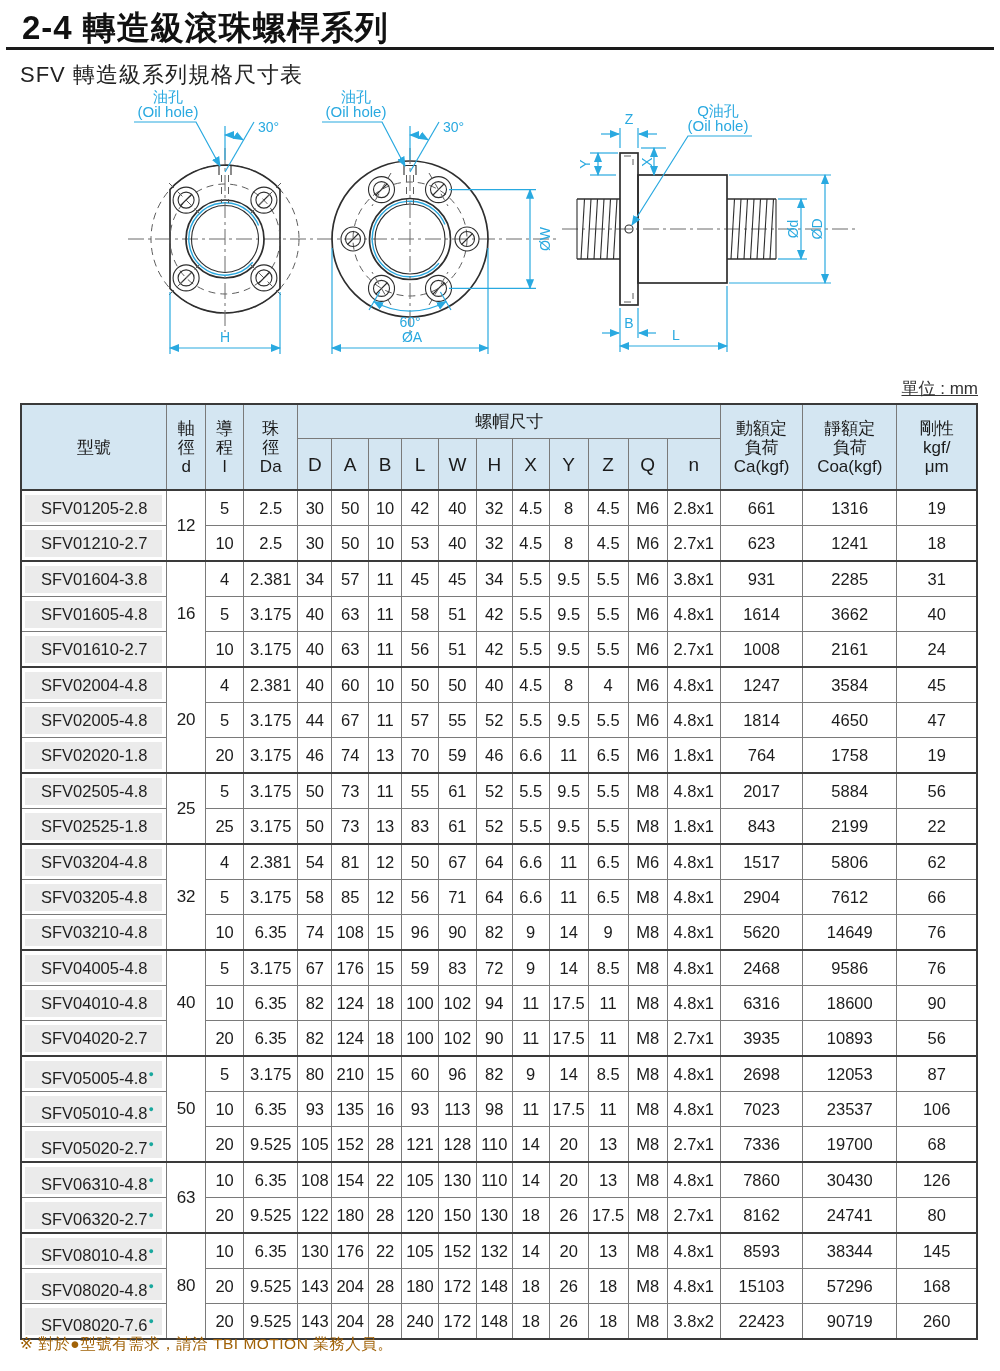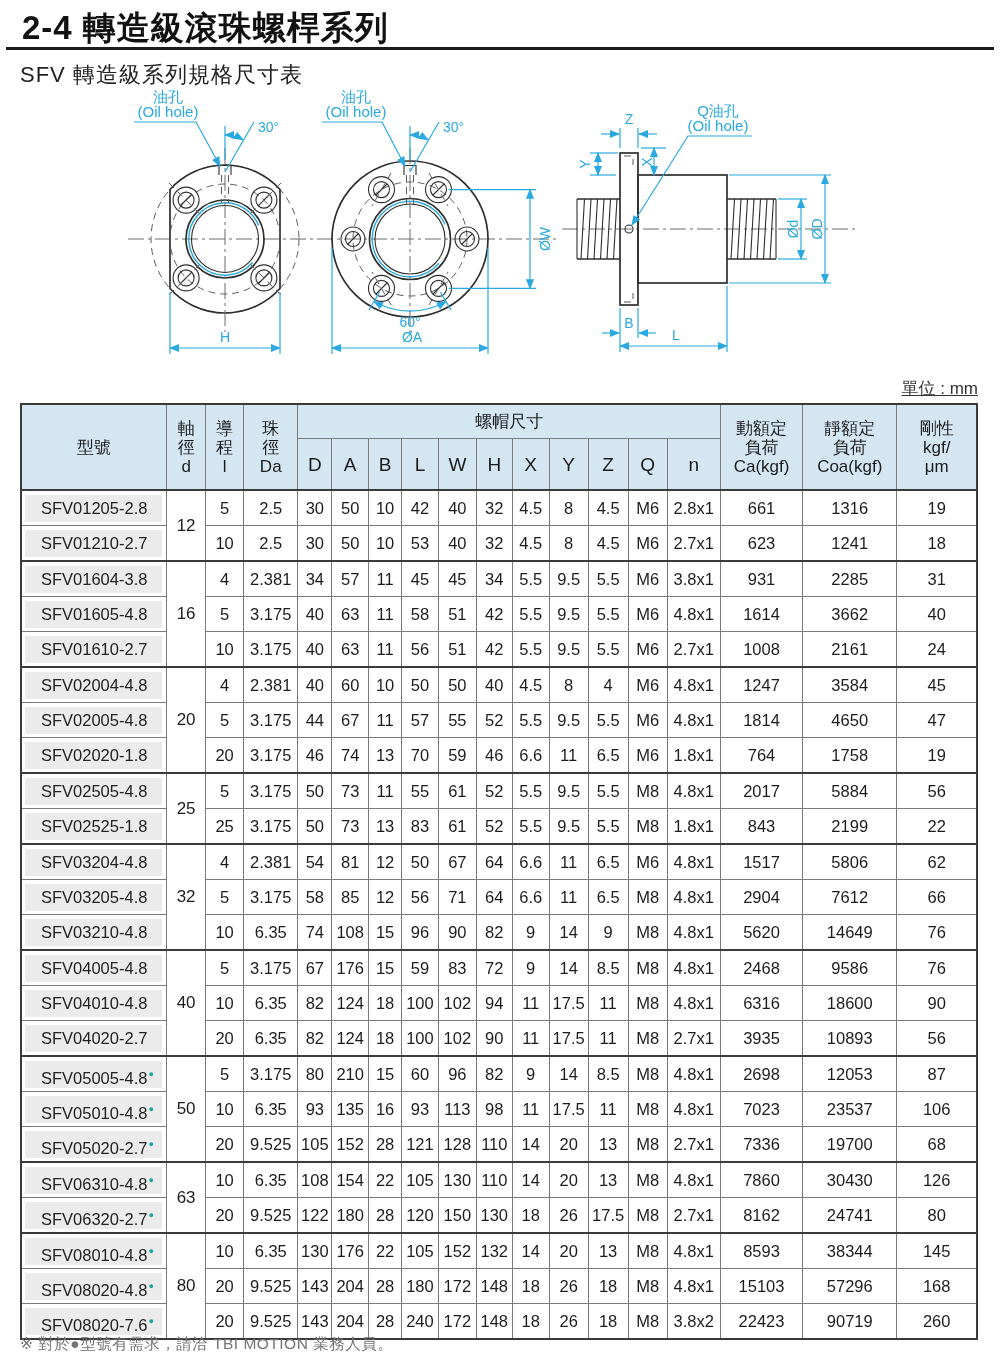--- a/index.html
+++ b/index.html
@@ -42,21 +42,21 @@
   table.spec tbody td{height:34px;font-size:16.5px;}
   table.spec tbody tr.group-start td{border-top:2px solid #3a3a3a;}
   table.spec tbody td.model{padding:0;}
   .model-box{
     margin:3px 4px 3px 3px;height:27px;line-height:27px;background:#ebebeb;
     text-align:left;padding-left:16px;font-size:16.5px;color:#222;
   }
   .model-box .dot{color:#19a89e;font-size:9px;vertical-align:7px;margin-left:1px;}
   table.spec td.dcol{font-size:17px;}
   .footnote{
-    position:absolute;top:1334px;left:20px;font-size:15.5px;color:#737373;letter-spacing:0.5px;
+    position:absolute;top:1334px;left:20px;font-size:15.5px;color:#a16207;letter-spacing:0.5px;
   }
   
   .bk{stroke:#2e2e2e;stroke-width:1.7;fill:none;}
   .bk2{stroke:#2e2e2e;stroke-width:1.1;fill:none;}
   .dsh{stroke:#5d5d5d;stroke-width:1;fill:none;stroke-dasharray:7 5;}
   .cl{stroke:#6a6a6a;stroke-width:1;fill:none;stroke-dasharray:16 4 3 4;}
   .dim{stroke:#29a9e0;stroke-width:1.2;fill:none;}
   .blue{stroke:#29a9e0;fill:none;stroke-width:1.4;}
   .bt{fill:#29a9e0;font-size:14px;}
   .btc{fill:#29a9e0;font-size:15px;}

